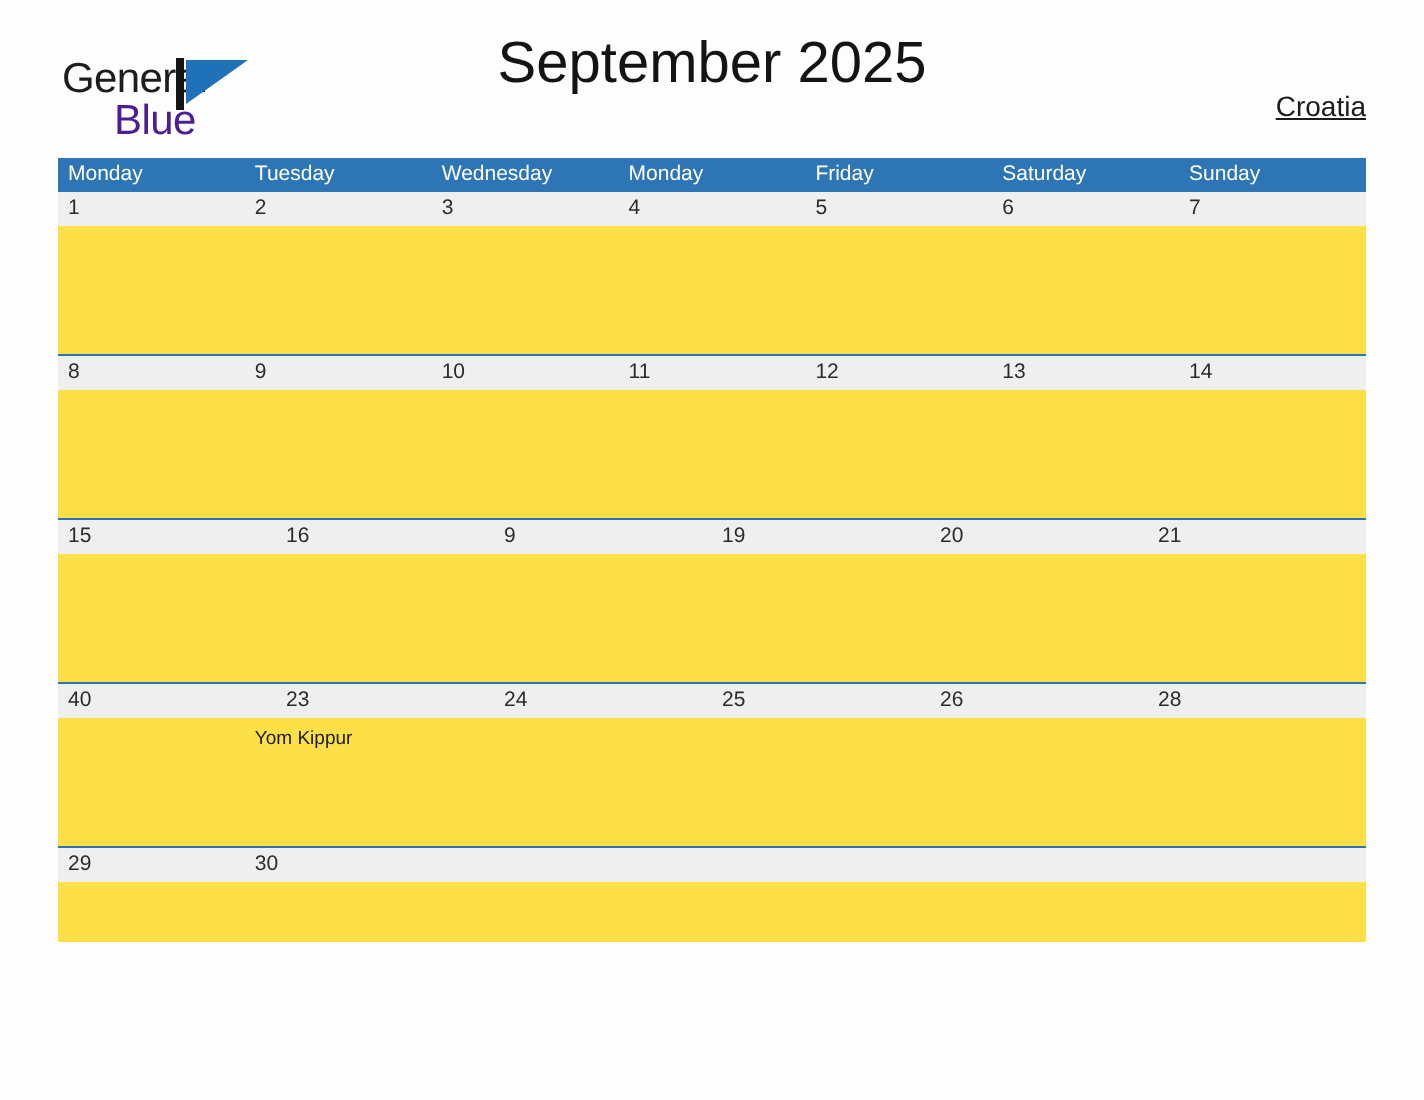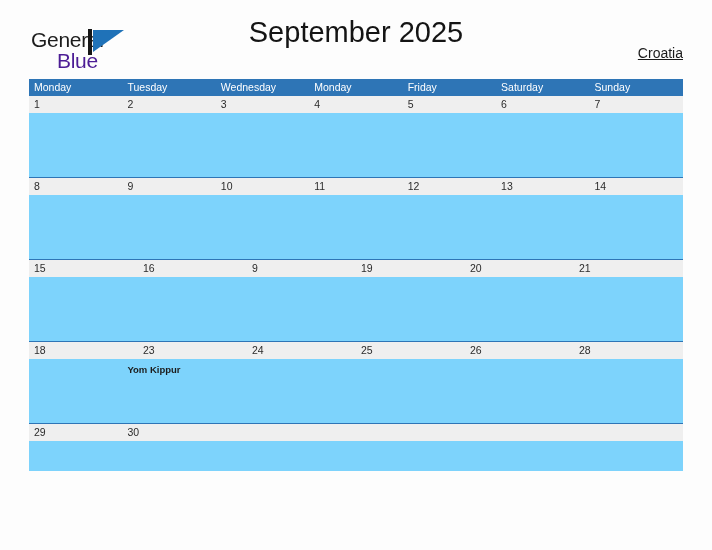--- a/index.html
+++ b/index.html
@@ -151,22 +151,21 @@
     line-height: 17px;
     color: #2b2b2b;
     font-family: "Liberation Sans", sans-serif;
     white-space: nowrap;
     overflow: hidden;
   }
 
   .event-band {
     display: flex;
     width: 654px;
-    background: #7dd3fc;
-    font-weight: bold;
+    background: #fde047;
   }
   .event-cell {
     flex: 1 1 0;
     box-sizing: border-box;
     padding-left: 5px;
     padding-top: 5px;
     font-size: 9.5px;
     line-height: 12px;
     color: #1c1c1c;
     font-family: "Liberation Sans", sans-serif;
@@ -268,21 +267,21 @@
         <div class="event-cell"></div>
         <div class="event-cell"></div>
         <div class="event-cell"></div>
         <div class="event-cell"></div>
         <div class="event-cell"></div>
       </div>
     </div>
 
     <div class="week-row row-h-short">
       <div class="num-band">
-        <div class="num-cell">18</div>
+        <div class="num-cell">40</div>
         <div class="num-cell">23</div>
         <div class="num-cell">24</div>
         <div class="num-cell">25</div>
         <div class="num-cell">26</div>
         <div class="num-cell">28</div>
       </div>
       <div class="event-band">
         <div class="event-cell"></div>
         <div class="event-cell">Yom Kippur</div>
         <div class="event-cell"></div>

